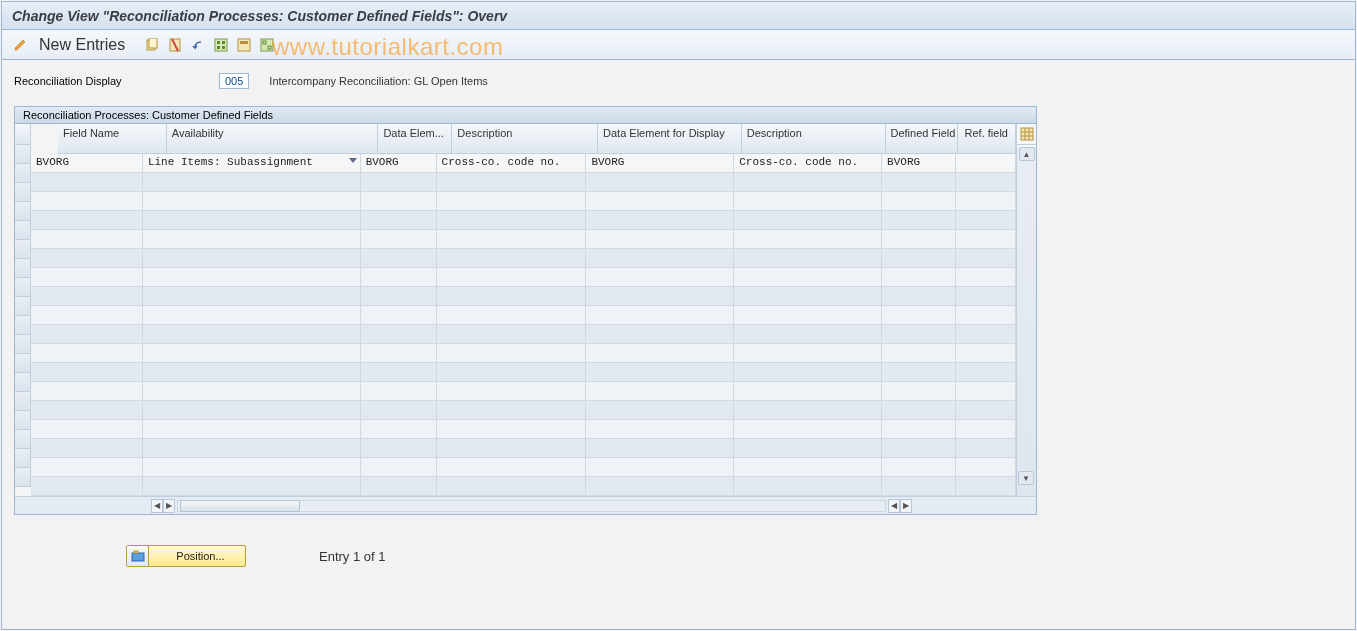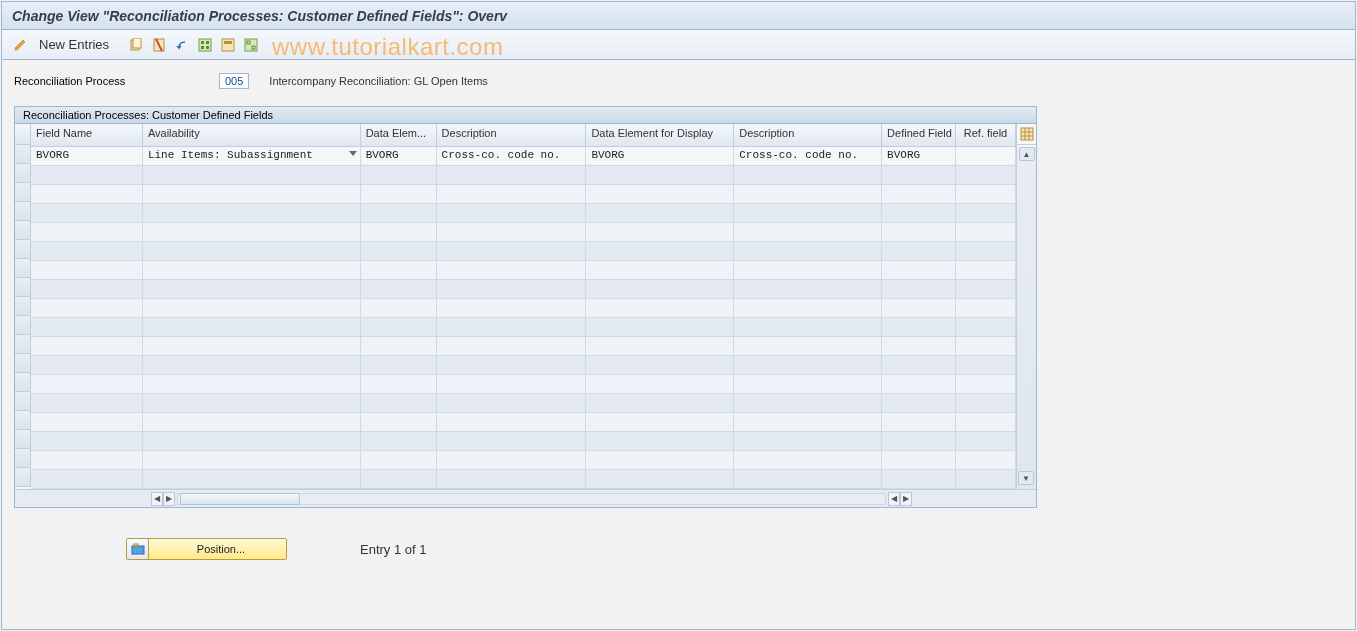--- a/index.html
+++ b/index.html
@@ -44,21 +44,21 @@
       width: 20px;
       height: 20px;
       display: inline-flex;
       align-items: center;
       justify-content: center;
       border: 1px solid transparent;
       border-radius: 2px;
       cursor: pointer;
     }
     .tb-text-btn {
-      font-size: 13px;
+      font-size: 16px;
       color: #333;
       padding: 2px 6px;
       margin-right: 8px;
     }
     .watermark {
       position: absolute;
       left: 270px;
       top: 3px;
       font-size: 24px;
       color: rgba(255,140,0,0.55);
@@ -114,21 +114,22 @@
       border-bottom: 1px solid #c0cedd;
       border-right: 1px solid #c0cedd;
     }
     .grid-main {
       flex: 1;
       overflow: hidden;
     }
     .grid-header {
       display: flex;
       background: linear-gradient(to bottom, #f5f8fb, #dde6ef);
-      height: 23px;
+      height: 30px;
+      margin-left: 27px;
     }
     .gh-cell {
       border-right: 1px solid #c0cedd;
       border-bottom: 1px solid #c0cedd;
       padding: 3px 5px;
       font-size: 11px;
       color: #333;
       overflow: hidden;
       white-space: nowrap;
     }
@@ -242,21 +243,21 @@
       margin-top: 30px;
       padding-left: 124px;
     }
     .position-btn {
       display: inline-flex;
       align-items: center;
       background: linear-gradient(to bottom, #fff9d8, #ffe98a);
       border: 1px solid #b89b3e;
       border-radius: 2px;
       height: 22px;
-      width: 161px;
+      width: 120px;
       cursor: pointer;
       gap: 7px;
     }
     .position-btn-icon {
       width: 22px;height:20px;display:inline-flex;align-items:center;justify-content:center;
       background: linear-gradient(to bottom,#f8fafc,#e3e9f0);
       border-right: 1px solid #b89b3e;
     }
     .position-btn-text {
       flex:1;text-align:center;font-size:11px;color:#222;
@@ -315,21 +316,21 @@
       <svg width="14" height="14">
           <rect x="1" y="1" width="12" height="12" fill="#d8e8b8" stroke="#7a9b4a"></rect>
           <rect x="3" y="3" width="3" height="3" fill="none" stroke="#5a8a2a"></rect>
           <rect x="8" y="8" width="3" height="3" fill="none" stroke="#5a8a2a"></rect>
         </svg>
     </span>
     <span class="watermark">www.tutorialkart.com</span>
   </div>
 
   <div class="header-info">
-    <span class="hi-label">Reconciliation Process</span>
+    <span class="hi-label">Reconciliation Display</span>
     <span class="hi-value">005</span>
     <span class="hi-desc">Intercompany Reconciliation: GL Open Items</span>
   </div>
 
   <div class="table-wrap">
     <div class="table-title">Reconciliation Processes: Customer Defined Fields</div>
     <div class="grid-container">
       <div class="row-selectors">
         <div class="row-selector-header"></div>
         <div id="row-selectors-body">

